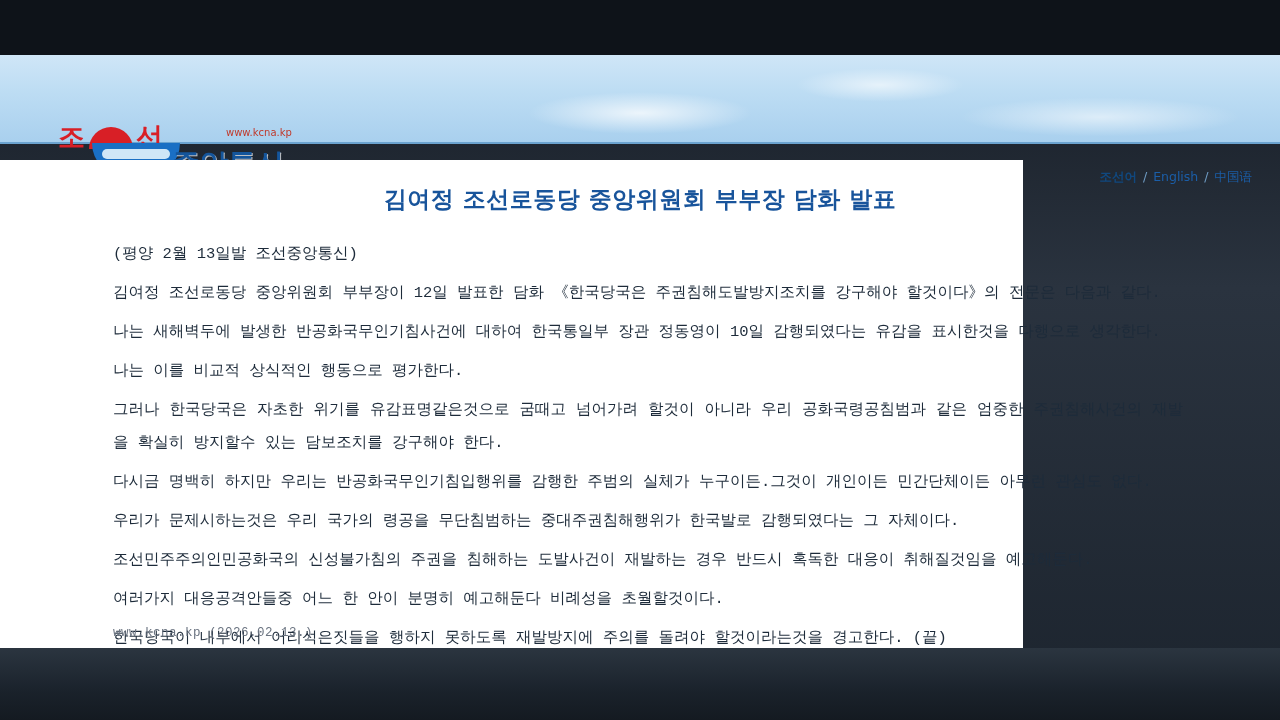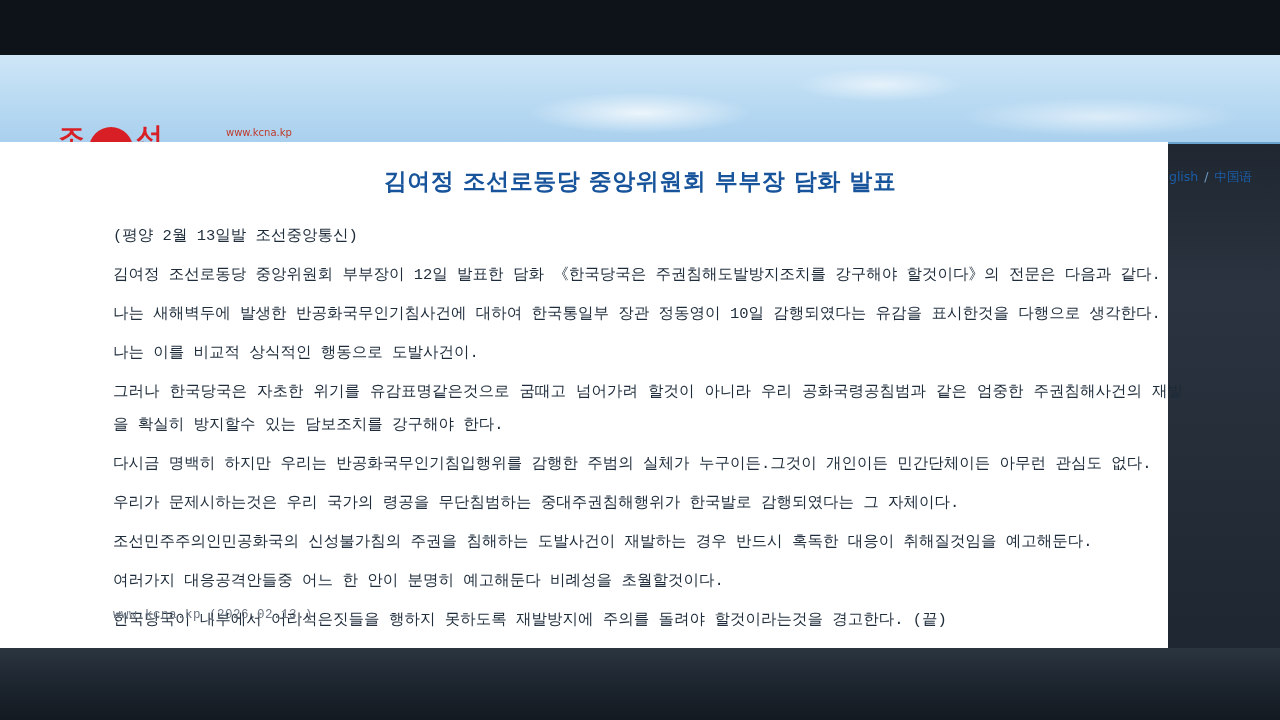--- a/index.html
+++ b/index.html
@@ -94,21 +94,21 @@
     font-family: "DejaVu Sans", "Liberation Sans", sans-serif;
   }
   .lang-nav a {
     color: #1b5ea8; text-decoration: none; padding: 0 6px;
   }
   .lang-nav .sep { color: #6f9cc4; }
   .lang-nav .active { font-weight: bold; color: #10487f; }
 
   
   .article {
-    position: absolute; left: 0; top: 142px; width: 1168px; height: 506px;
+    position: absolute; left: 0; top: 160px; width: 1023px; height: 506px;
     background: #ffffff;
   }
   .article-title {
     position: absolute; left: 0; top: 24px; width: 1280px;
     text-align: center;
     font-size: 23px; font-weight: bold; color: #18549b;
     letter-spacing: 0.5px;
     font-family: "DejaVu Sans", "Liberation Sans", sans-serif;
   }
   .body-copy {
@@ -148,21 +148,21 @@
     </div>
   </div>
 
   <div class="article">
     <div class="article-title">김여정 조선로동당 중앙위원회 부부장 담화 발표</div>
 
     <div class="body-copy">
       <p>(평양 2월 13일발 조선중앙통신)</p>
       <p>김여정 조선로동당 중앙위원회 부부장이 12일 발표한 담화 《한국당국은 주권침해도발방지조치를 강구해야 할것이다》의 전문은 다음과 같다.</p>
       <p>나는 새해벽두에 발생한 반공화국무인기침사건에 대하여 한국통일부 장관 정동영이 10일 감행되였다는 유감을 표시한것을 다행으로 생각한다.</p>
-      <p>나는 이를 비교적 상식적인 행동으로 도발사건이.</p>
+      <p>나는 이를 비교적 상식적인 행동으로 평가한다.</p>
       <p>그러나 한국당국은 자초한 위기를 유감표명같은것으로 굼때고 넘어가려 할것이 아니라 우리 공화국령공침범과 같은 엄중한 주권침해사건의 재발을 확실히 방지할수 있는 담보조치를 강구해야 한다.</p>
       <p>다시금 명백히 하지만 우리는 반공화국무인기침입행위를 감행한 주범의 실체가 누구이든.그것이 개인이든 민간단체이든 아무런 관심도 없다.</p>
       <p>우리가 문제시하는것은 우리 국가의 령공을 무단침범하는 중대주권침해행위가 한국발로 감행되였다는 그 자체이다.</p>
       <p>조선민주주의인민공화국의 신성불가침의 주권을 침해하는 도발사건이 재발하는 경우 반드시 혹독한 대응이 취해질것임을 예고해둔다.</p>
       <p>여러가지 대응공격안들중 어느 한 안이 분명히 예고해둔다 비례성을 초월할것이다.</p>
       <p>한국당국이 내부에서 어리석은짓들을 행하지 못하도록 재발방지에 주의를 돌려야 할것이라는것을 경고한다. (끝)</p>
     </div>
 
     <div class="source-line">www.kcna.kp (2026.02.13.)</div>
   </div>

